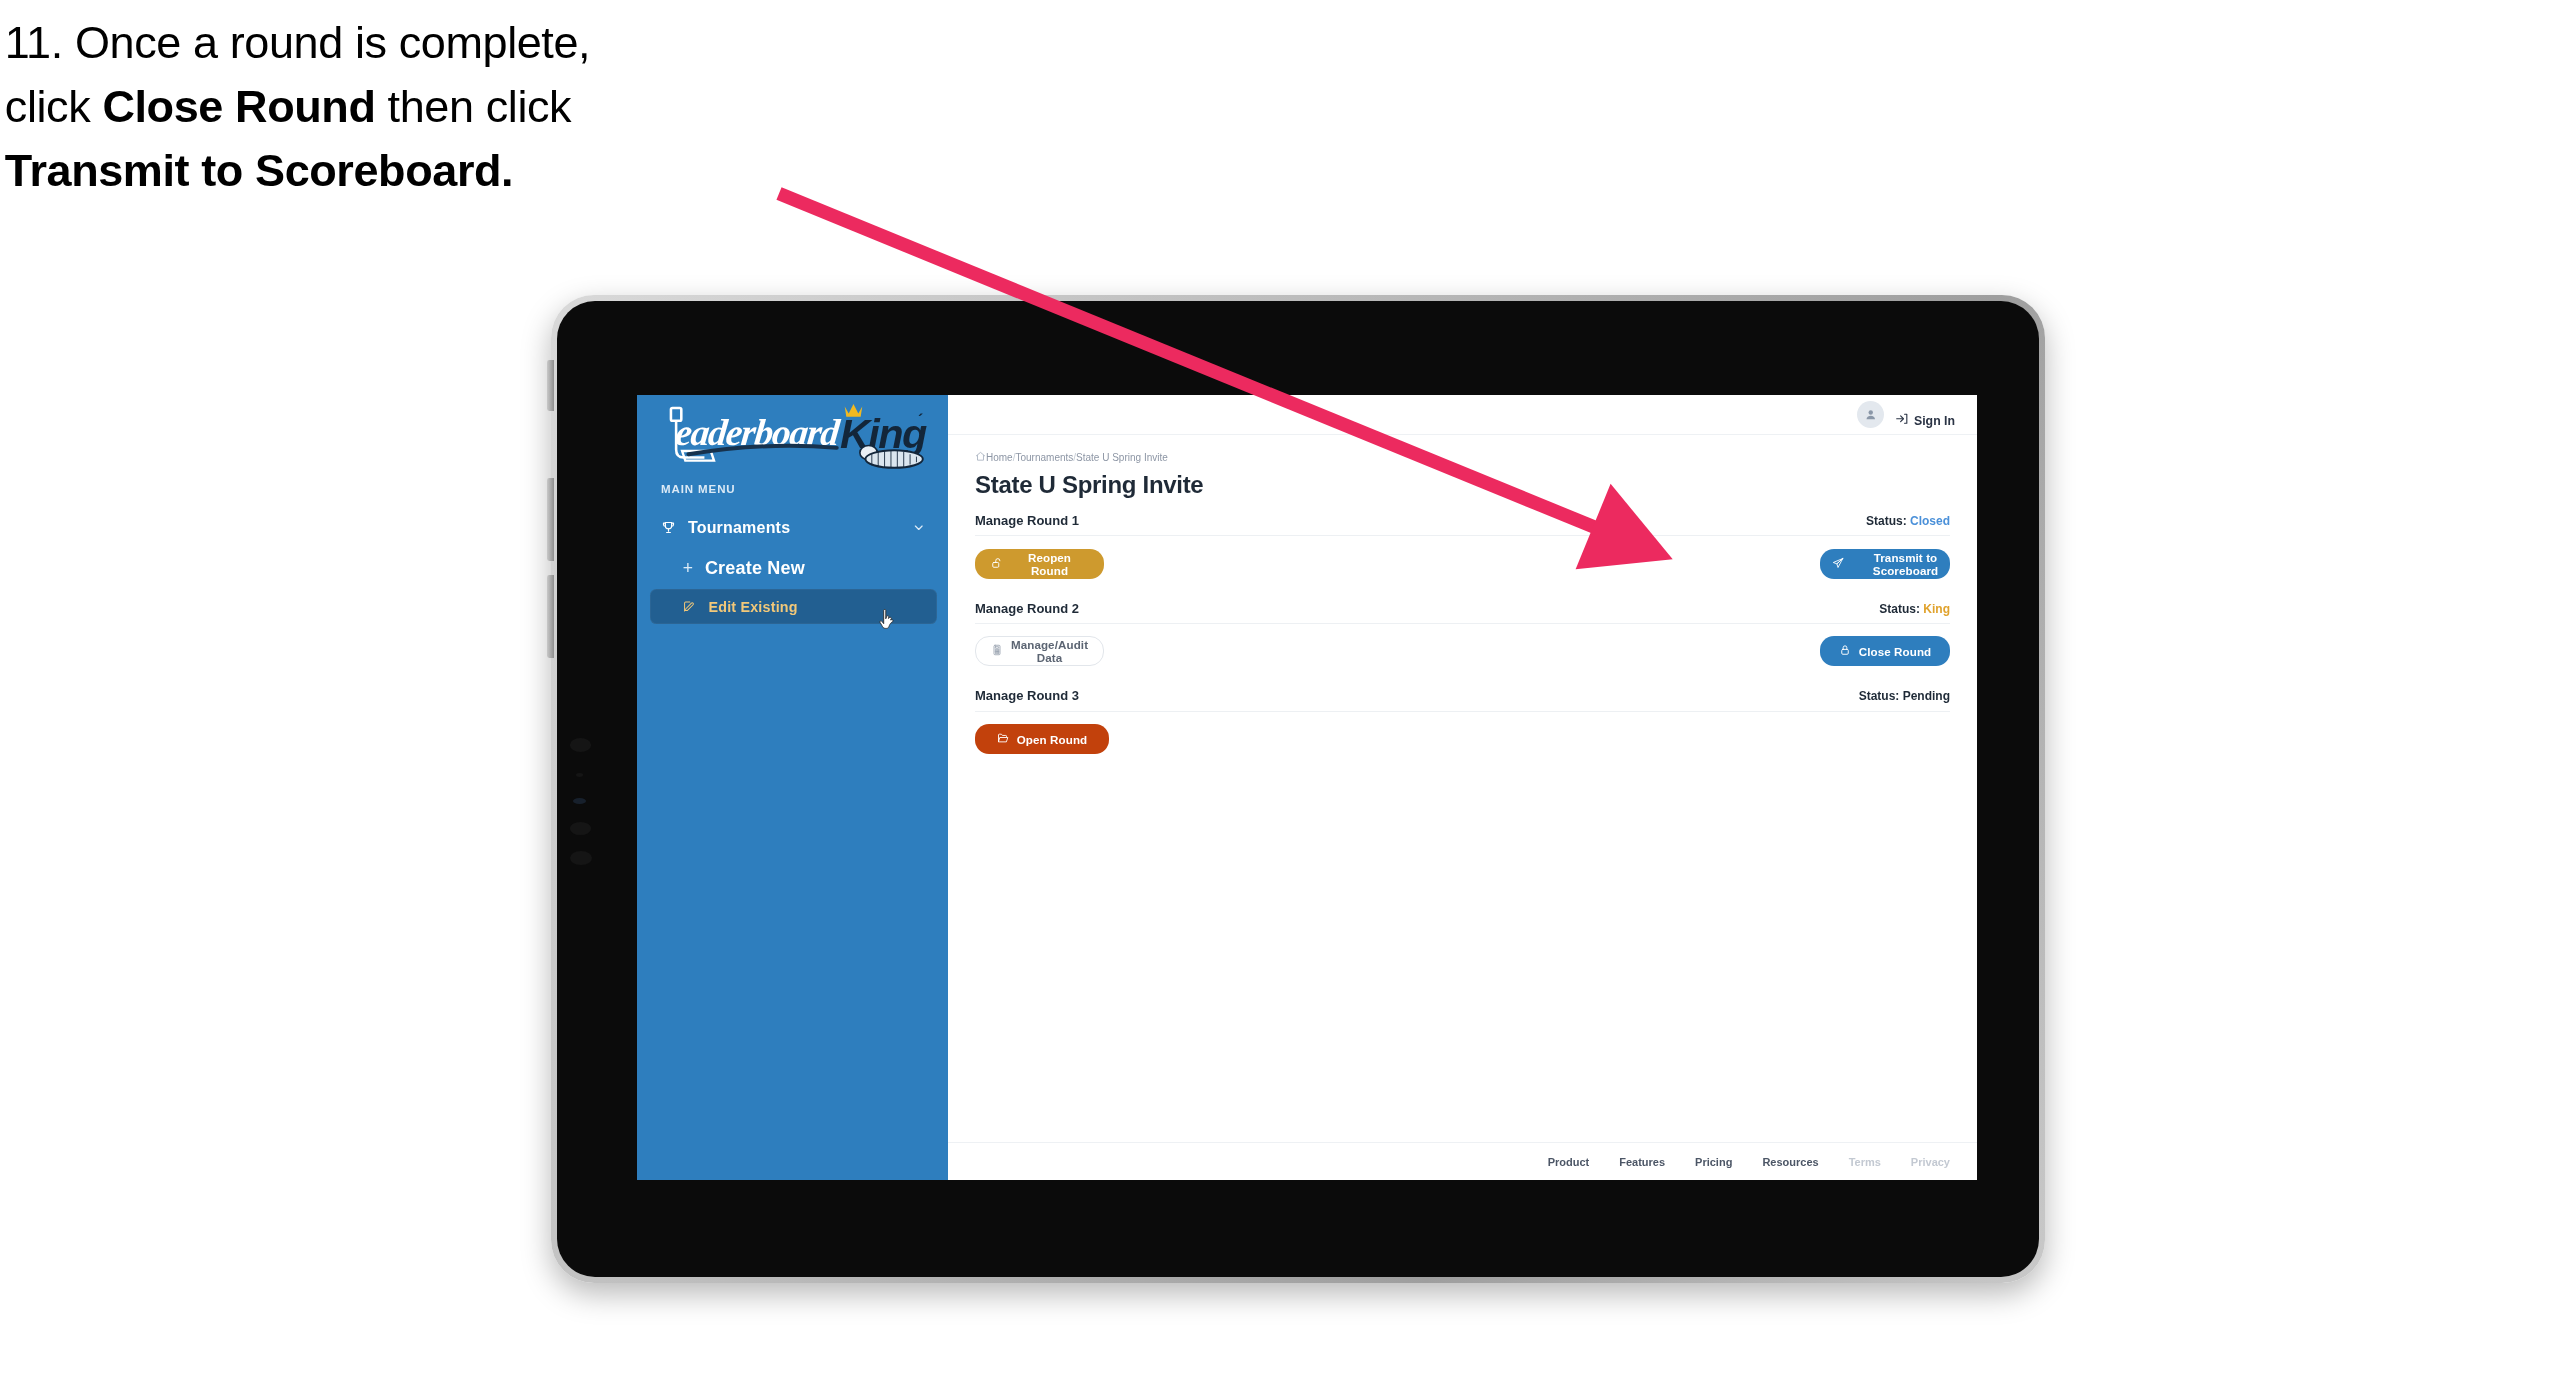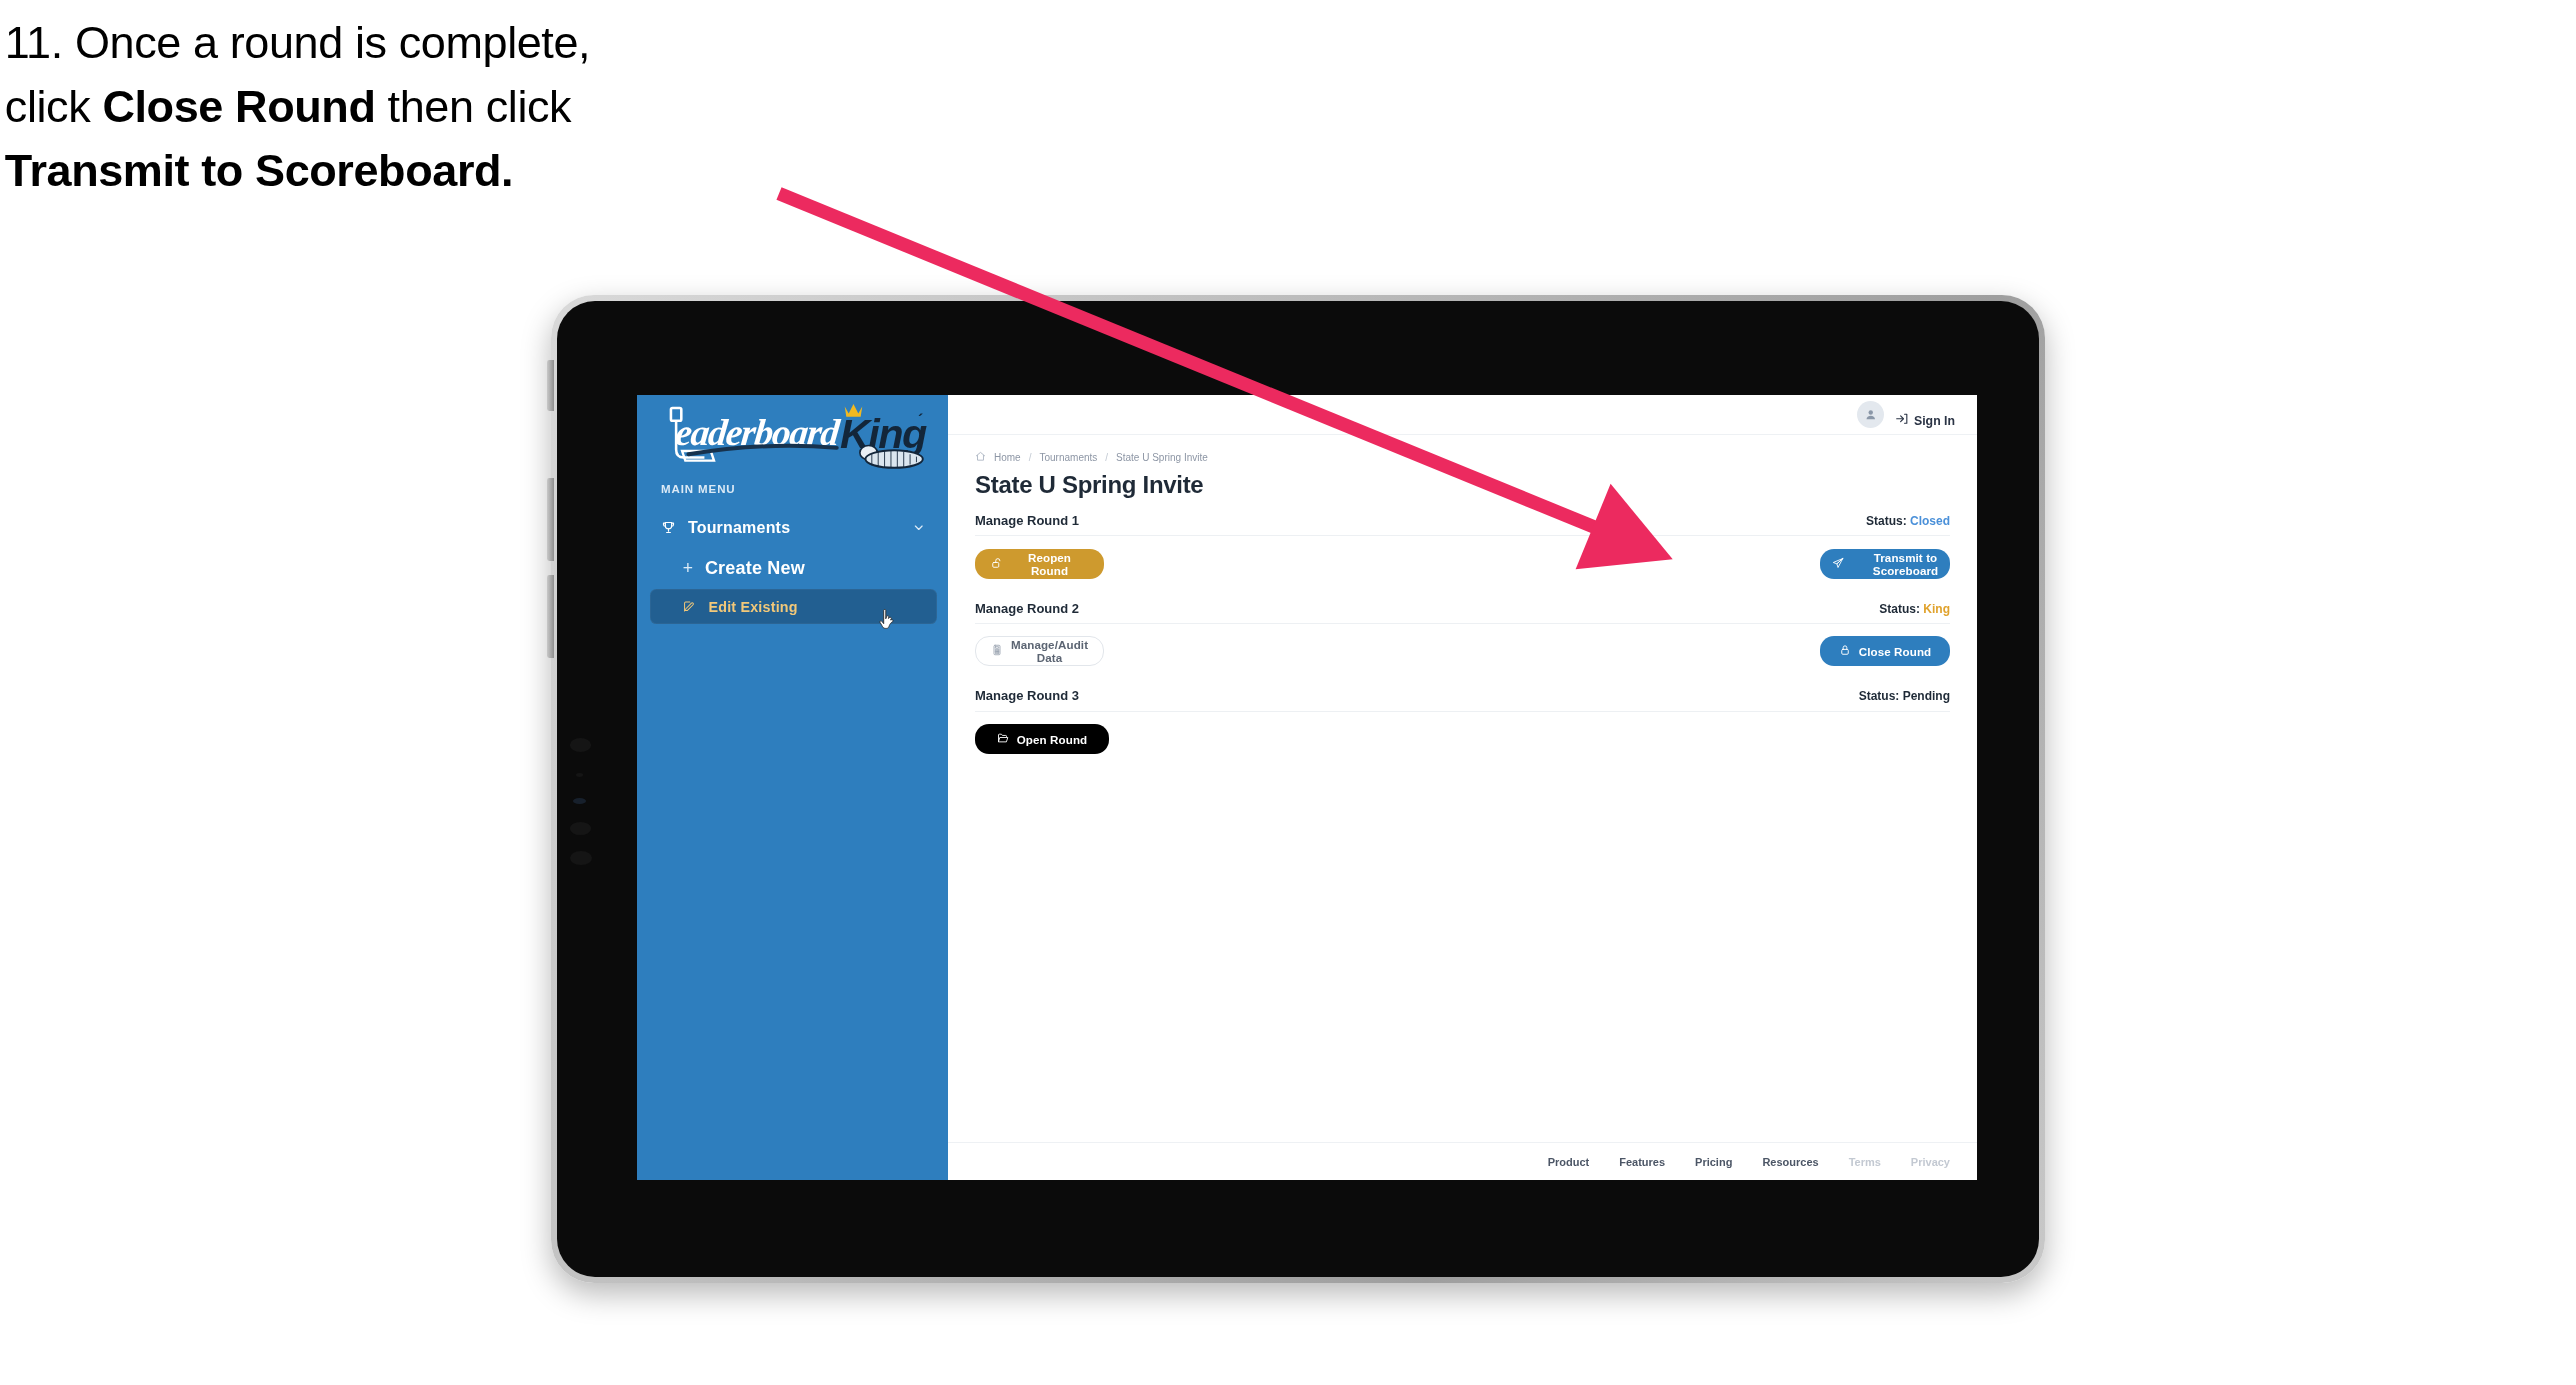--- a/index.html
+++ b/index.html
@@ -165,21 +165,21 @@
     display: flex; align-items: center; justify-content: center;
   }
   #signin {
     display: flex; align-items: center; gap: 5.6px;
     font-size: 12.3px; font-weight: 700; color: #2b3445; margin-top: 12px;
   }
 
   #page-body { padding: 16px 27px 0 27px; flex: 1 1 auto; }
 
   #breadcrumb {
-    display: flex; align-items: center; gap: 8px;
+    display: flex; align-items: center; 
     font-size: 10px; color: #9aa3b0;
     margin-bottom: 7.2px;
   }
   #breadcrumb .crumb { color:#8d96a5; }
   #breadcrumb .sep { color:#c4cbd4; }
 
   #page-title {
     font-size: 24px;
     font-weight: 700;
     color: #1f2a37;
@@ -455,21 +455,21 @@
 
       <section class="round-block">
         <div class="round-head">
           <span class="round-title">Manage Round 3</span>
           <span class="round-status">
             <span>Status:</span>
             <span class="v pending">Pending</span>
           </span>
         </div>
         <div class="round-actions">
-          <button class="btn btn-gold btn-w-open" style="background: #000000;">
+          <button class="btn btn-gold btn-w-open" style="background: #c2410c;">
             <span>
               <svg width="12" height="12" viewBox="0 0 24 24" fill="none" stroke="#ffffff" stroke-width="1.8" stroke-linecap="round" stroke-linejoin="round">
                 <path d="M3 19V6a1.6 1.6 0 0 1 1.6-1.6h4.3l2 2.5h6.5A1.6 1.6 0 0 1 19 8.5v1.3"></path>
                 <path d="M3 19l2.6-8h16L19 19z"></path>
               </svg>
             </span>
             <span>Open Round</span>
           </button>
           <span></span>
         </div>

